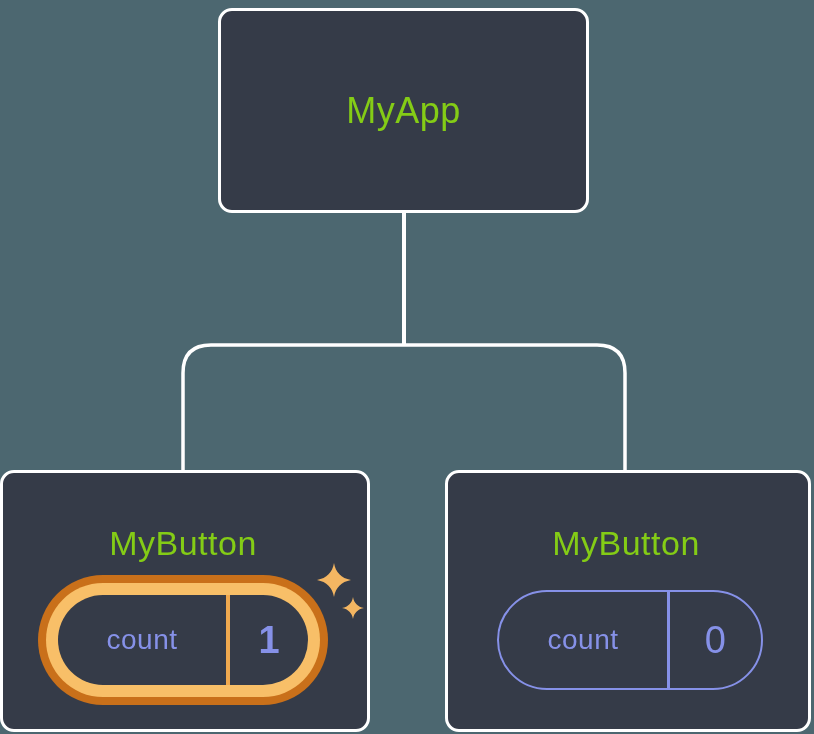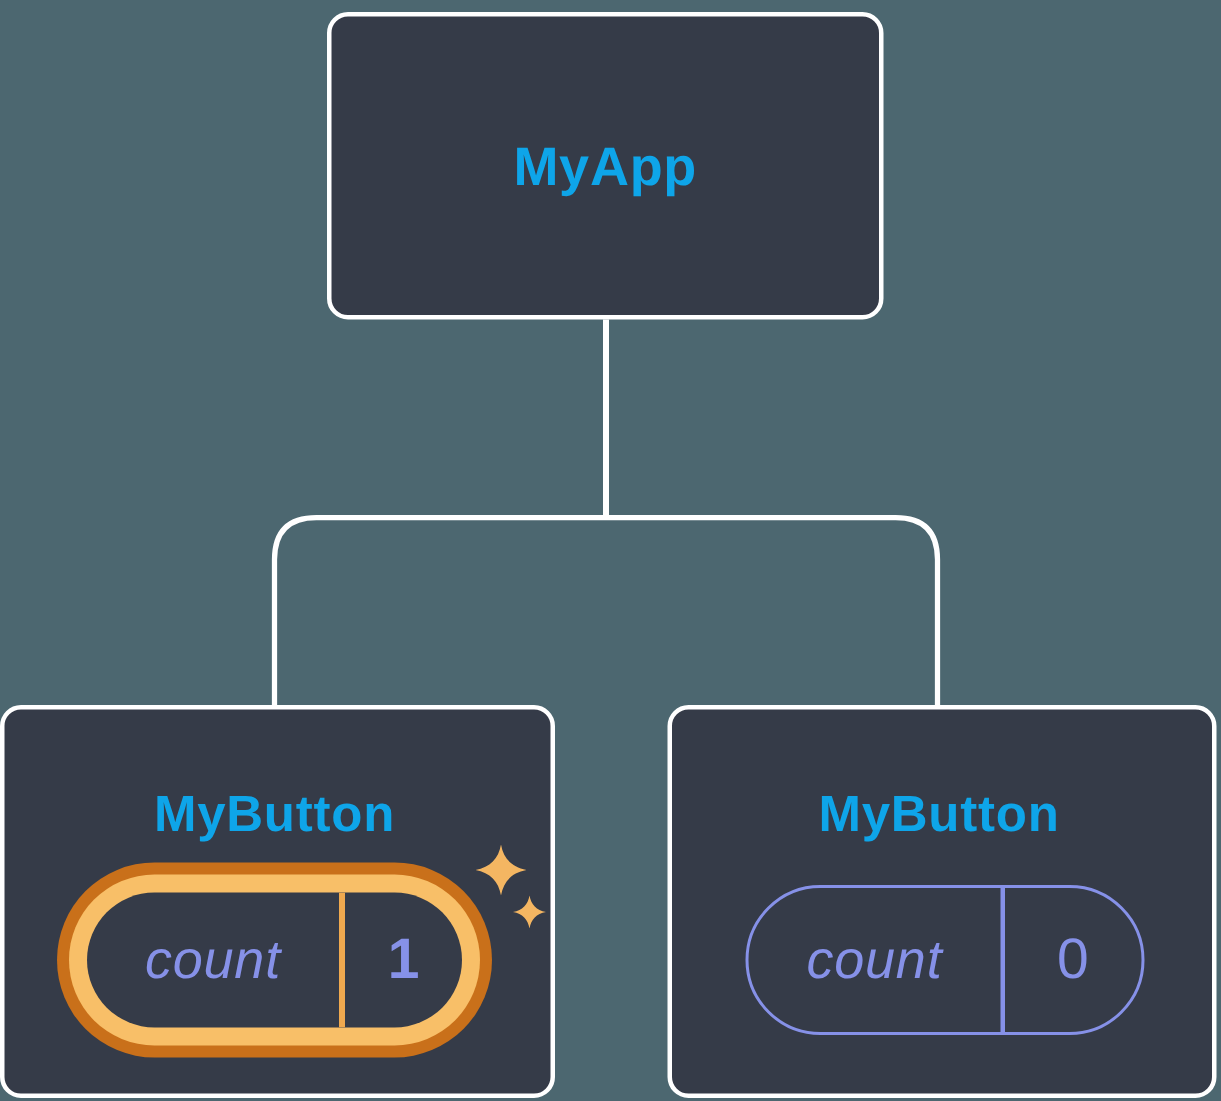--- a/index.html
+++ b/index.html
@@ -36,23 +36,23 @@
     border-radius:14px;
     box-sizing:border-box;
   }
   .card-root{
     left:218px;top:8px;width:371px;height:205px;
     display:flex;align-items:center;justify-content:center;
   }
   .card-child-left{ left:0px;  top:470px;width:370px;height:262px; }
   .card-child-right{left:445px;top:470px;width:366px;height:262px; }
   .node-title{
-    color:#0ea5e9;
+    color:#84cc16;
     font-size:34px;
-    font-weight:bold;
+    font-weight:normal;
     letter-spacing:0.5px;
     text-align:center;
   }
   .root-title{font-size:36px;}
   .child-title{
     position:absolute;
     left:0;right:4px;top:50px;
     line-height:40px;
   }
   
@@ -107,23 +107,22 @@
   .pill-plain .state-divider{
     width:2.5px;
     background:var(--purple);
   }
   .pill-plain .state-value-cell{
     flex:1;
     display:flex;align-items:center;justify-content:center;
   }
   .state-name{
     color:var(--purple);
-    font-size:36px;
+    font-size:28px;
     letter-spacing:0.5px;
-    font-style:italic;
   }
   .state-value{
     color:var(--purple);
     font-size:38px;
   }
   .state-value.bold{font-weight:bold;}
   .sparkle{
     position:absolute;
   }
   .sparkle-large{left:314px;top:90px;width:34px;height:34px;}

